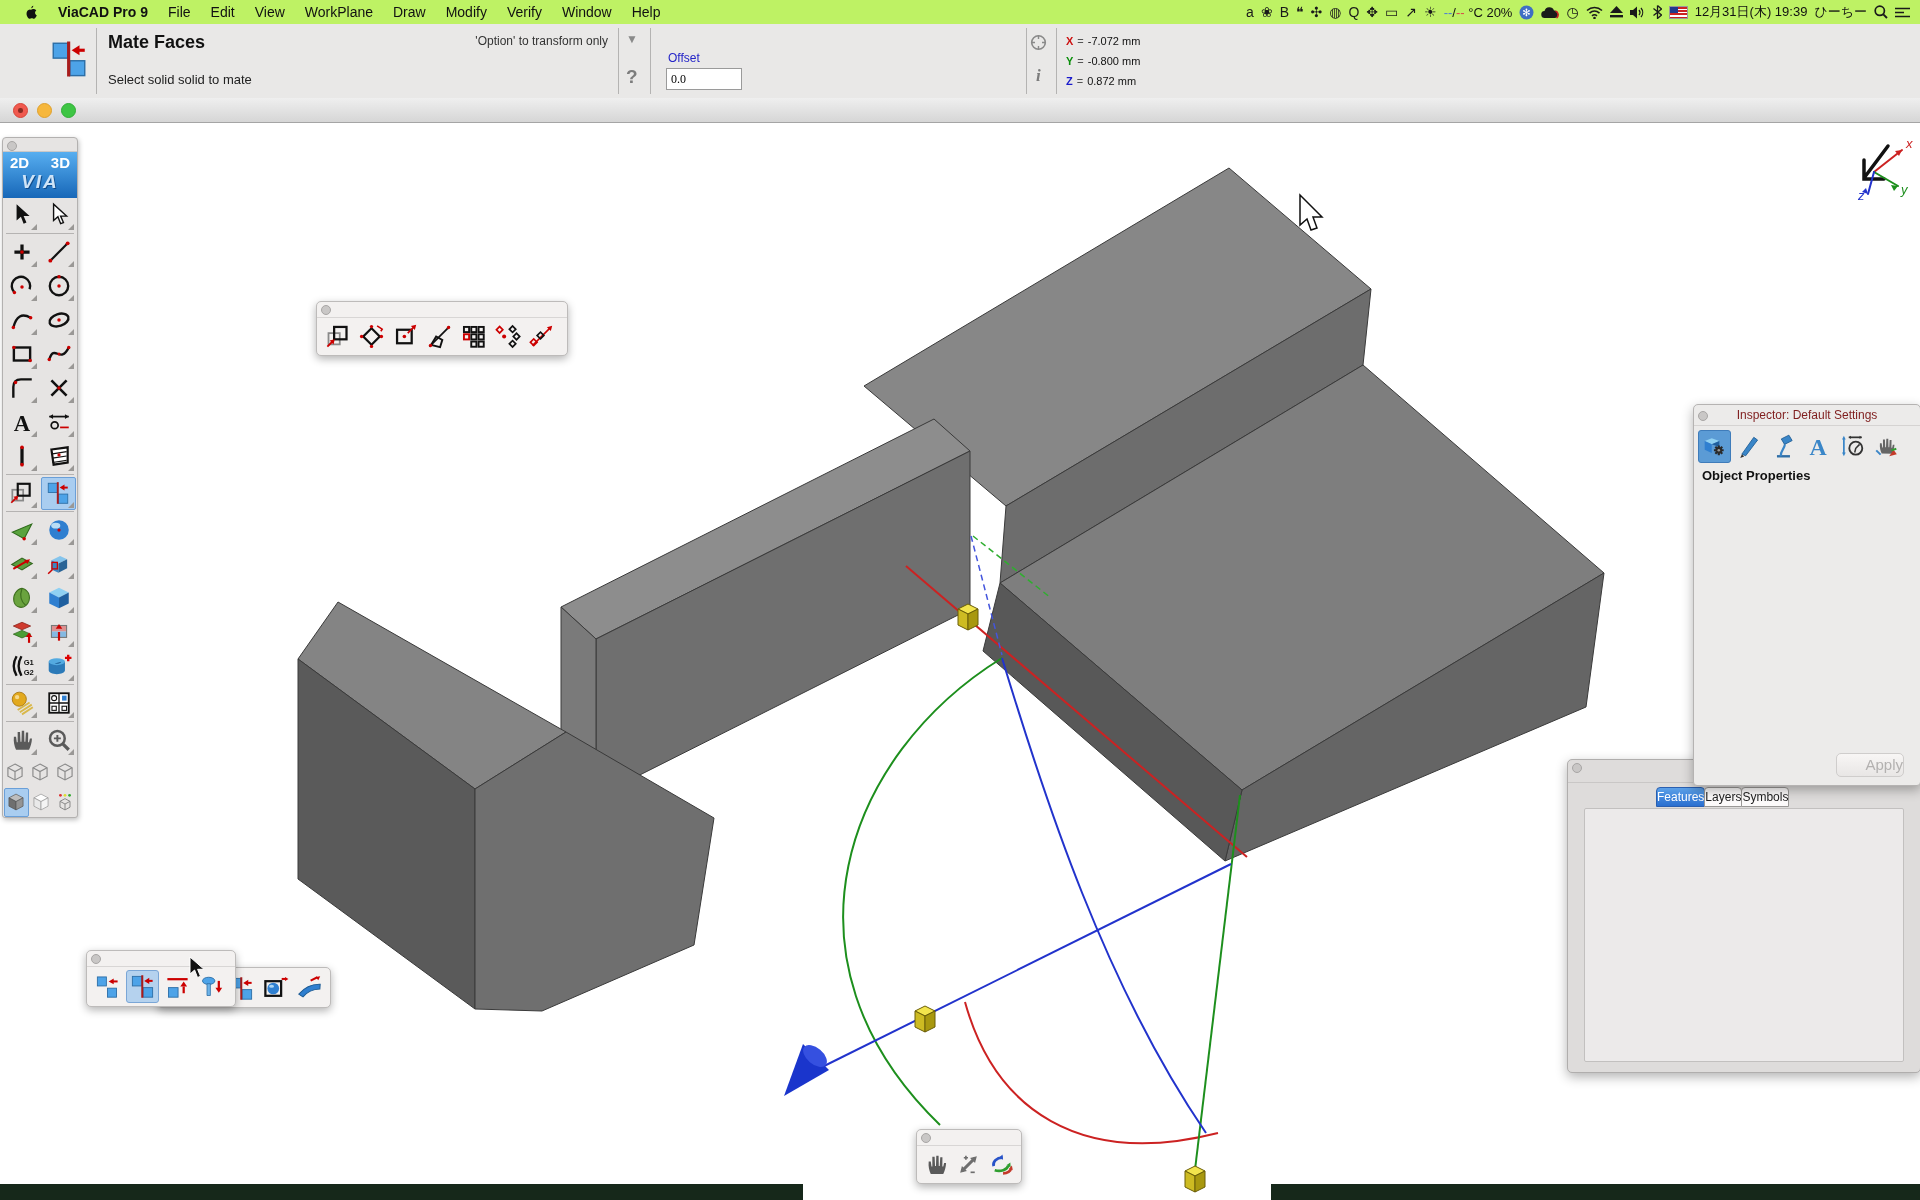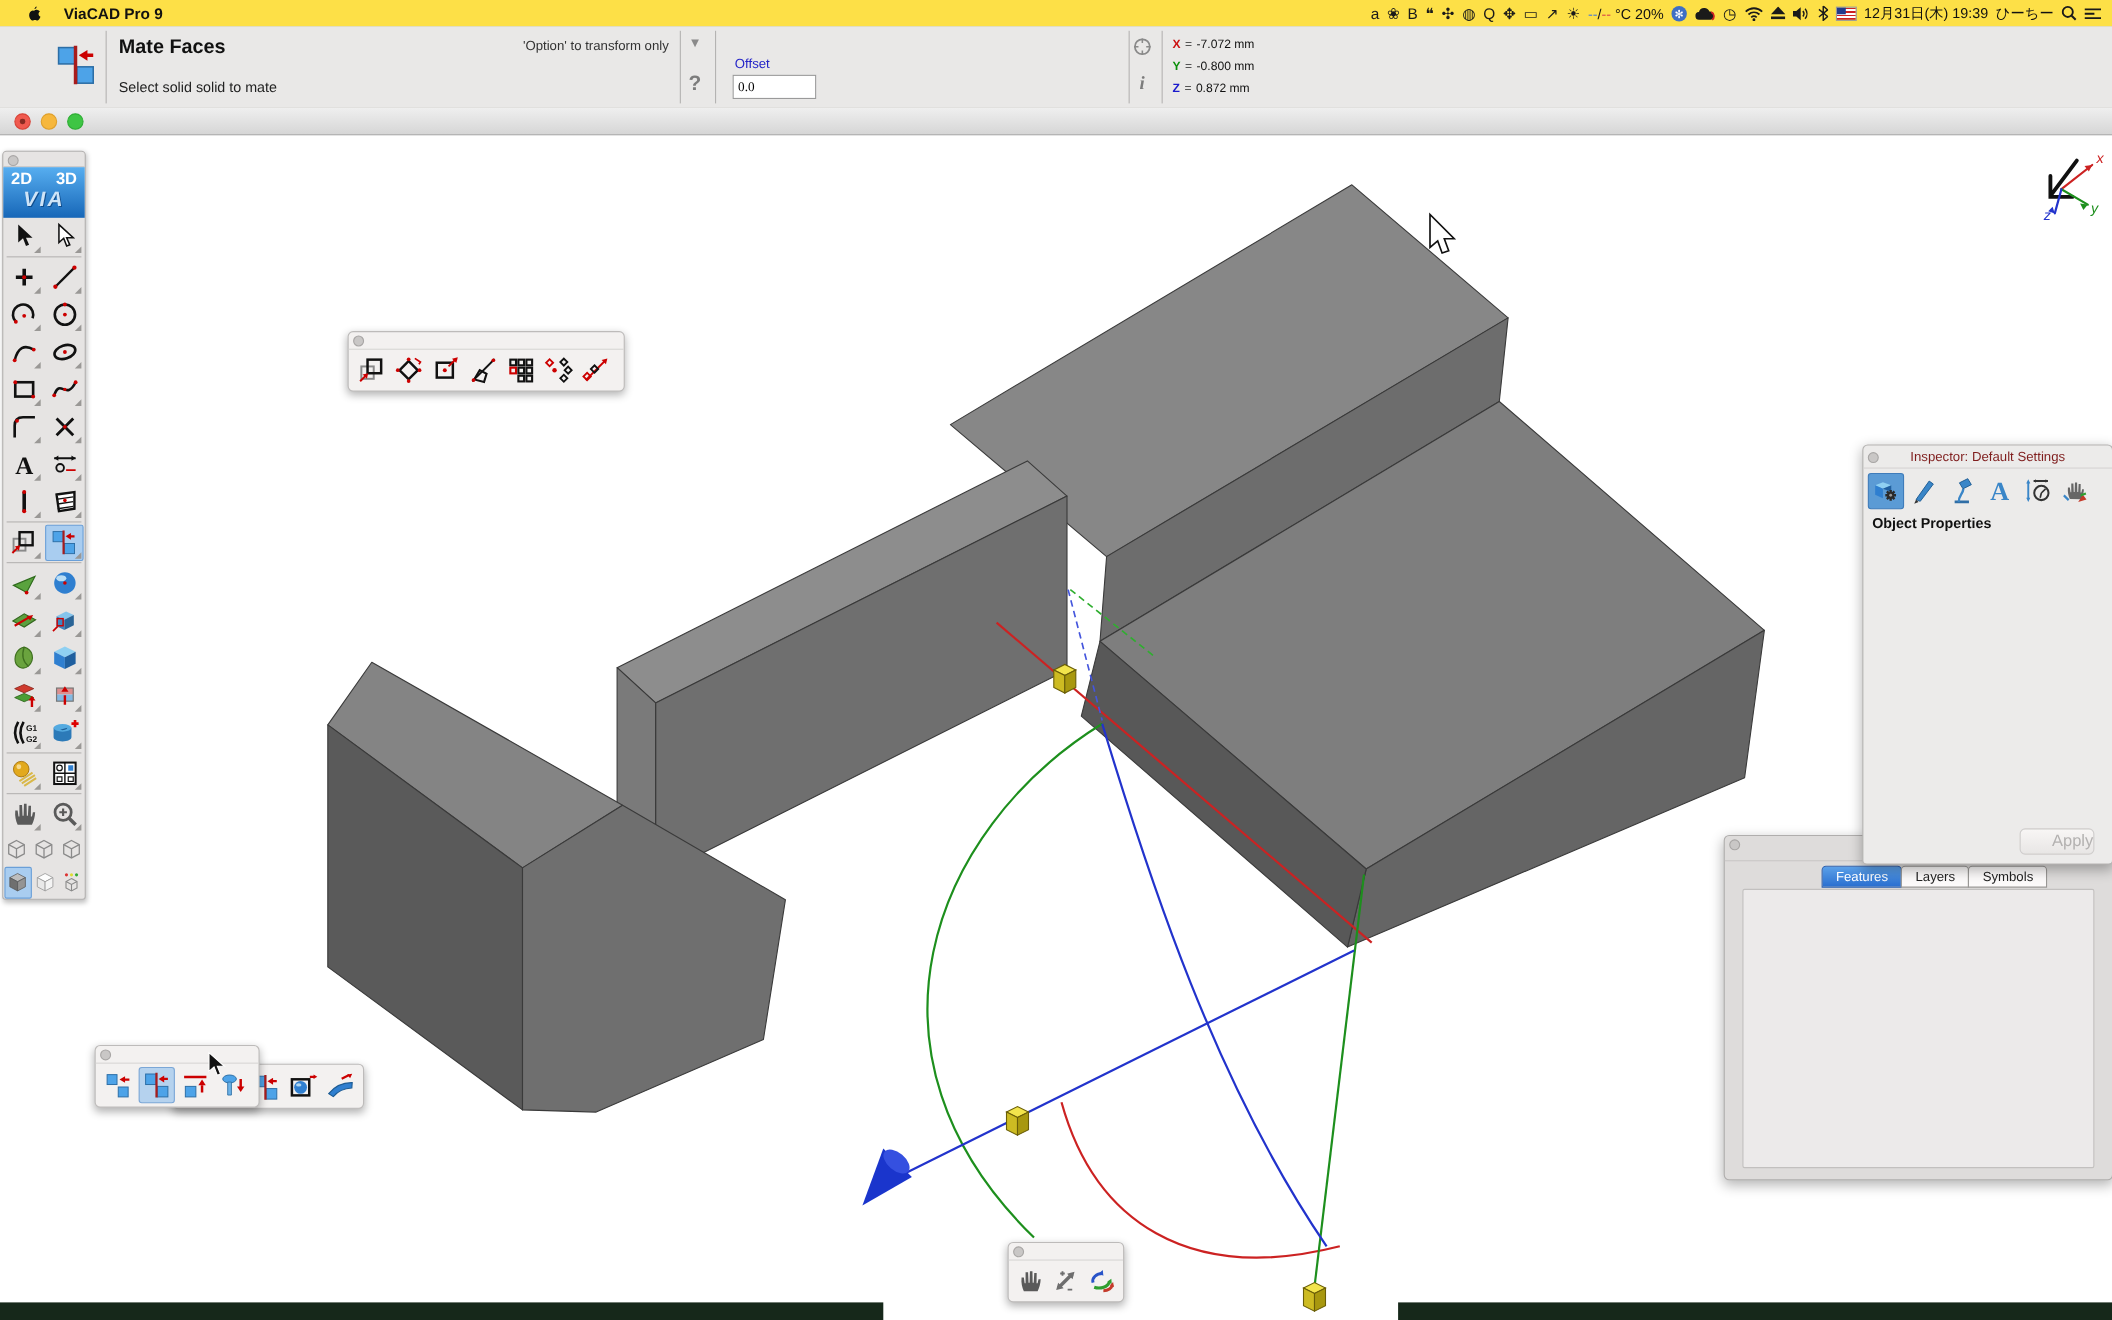--- a/index.html
+++ b/index.html
@@ -1,19 +1,19 @@
 <!DOCTYPE html>
 <html><head>
 <meta charset="utf-8">
 <style>
   html,body{margin:0;padding:0}
   body{width:1920px;height:1200px;position:relative;overflow:hidden;background:#fff;
        font-family:"Liberation Sans",sans-serif;color:#111;-webkit-font-smoothing:antialiased}
   
-  #menubar{position:absolute;left:0;top:0;width:1920px;height:24px;background:#fde047;
+  #menubar{position:absolute;left:0;top:0;width:1920px;height:24px;background:#bef264;
            border-bottom:1px solid #b9c0b4;display:flex;align-items:center;font-size:14px;z-index:40}
   #menubar .left{display:flex;align-items:center;gap:0;padding-left:14px}
   .menu-item{padding:0 10px;line-height:24px;cursor:default;white-space:nowrap}
   .menu-item.appname{font-weight:bold}
   #menubar .right{margin-left:auto;display:flex;align-items:center;gap:7px;padding-right:10px;font-size:13px}
   .status-glyph{font-size:14px;color:#1a1a1a;line-height:24px}
   .weather{white-space:nowrap;font-size:13px}
   .weather .hi{color:#4a7bd9}.weather .lo{color:#d94a4a}
   .flag{width:17px;height:11px;background:repeating-linear-gradient(#c22 0 1.6px,#fff 1.6px 3.2px);
         position:relative;border:0.5px solid #999}
@@ -93,21 +93,21 @@
   .insp-tab.sel{background:#5b9bd5;border:1px solid #3f7cba}
   #insp-section{font-size:13px;font-weight:bold;color:#111;padding:3px 8px}
   #apply-btn{position:absolute;right:16px;bottom:8px;width:66px;height:22px;border:1px solid #cfcdcc;
              border-radius:5px;background:linear-gradient(#f8f6f5,#e8e6e5);color:#b3b1b0;
              font-size:15px;text-align:right;line-height:22px;cursor:default}
   
   #features-win{position:absolute;left:1567px;top:759px;width:352px;height:312px;background:#dedcdb;
                 border:1px solid #b0aead;border-radius:5px;z-index:22;box-shadow:0 4px 12px rgba(0,0,0,.3)}
   #features-win .ft-title{height:22px;position:relative;border-bottom:1px solid #c9c7c6}
   #ft-tabs{position:absolute;left:88px;top:27px;display:flex}
-  .ft-tab{font-size:12px;padding:2px 12px;border:1px solid #9a9896;background:#fcfafa;color:#222;
+  .ft-tab{font-size:12px;padding:2px 0;border:1px solid #9a9896;background:#fcfafa;color:#222;
           cursor:pointer;border-radius:4px 4px 0 0;margin-right:-1px}
   .ft-tab.active{background:linear-gradient(#5ba0e8,#2a6fd0);color:#fff;border-color:#2a5fb0}
   #ft-content{position:absolute;left:16px;right:16px;top:48px;bottom:10px;background:#eceaea;
               border:1px solid #c2c0bf;border-radius:2px}
   svg{display:block}
   .ov-cursor{position:absolute;z-index:30}
 </style>
 </head>
 <body>
 
@@ -182,20 +182,21 @@
 <div class="wall-strip" style="left:1271px;width:649px"></div>
 
 <div id="menubar">
   <div class="left">
     <span class="menu-item">
         <svg width="14" height="15" viewBox="0 0 14 15">
           <path d="M7.3 3.2c.1-1.2 1-2.2 2-2.4.1 1.1-.8 2.3-2 2.4zM7 4.5c1 0 1.7-.7 3-.5 1 .2 1.8.7 2.3 1.5-1.9 1.2-1.5 3.9.5 4.8-.4 1.2-1.4 3.2-2.7 3.4-.8.1-1.2-.5-2.3-.5s-1.6.6-2.4.5C4 13.5 2.6 11 2.5 8.9 2.4 6.5 4 4.7 5.8 4.5c.7 0 1.2.3 1.9.3z" fill="#111"></path>
         </svg>
       </span>
     <span class="menu-item appname">ViaCAD Pro 9</span>
+    <span id="menus-container"><span class="menu-item">File</span><span class="menu-item">Edit</span><span class="menu-item">View</span><span class="menu-item">WorkPlane</span><span class="menu-item">Draw</span><span class="menu-item">Modify</span><span class="menu-item">Verify</span><span class="menu-item">Window</span><span class="menu-item">Help</span></span>
   </div>
   <div class="right" id="status-container">
       <span class="status-glyph">a</span>
       <span class="status-glyph">❀</span>
       <span class="status-glyph">B</span>
       <span class="status-glyph">❝</span>
       <span class="status-glyph">✣</span>
       <span class="status-glyph">◍</span>
       <span class="status-glyph">Q</span>
       <span class="status-glyph">✥</span>

